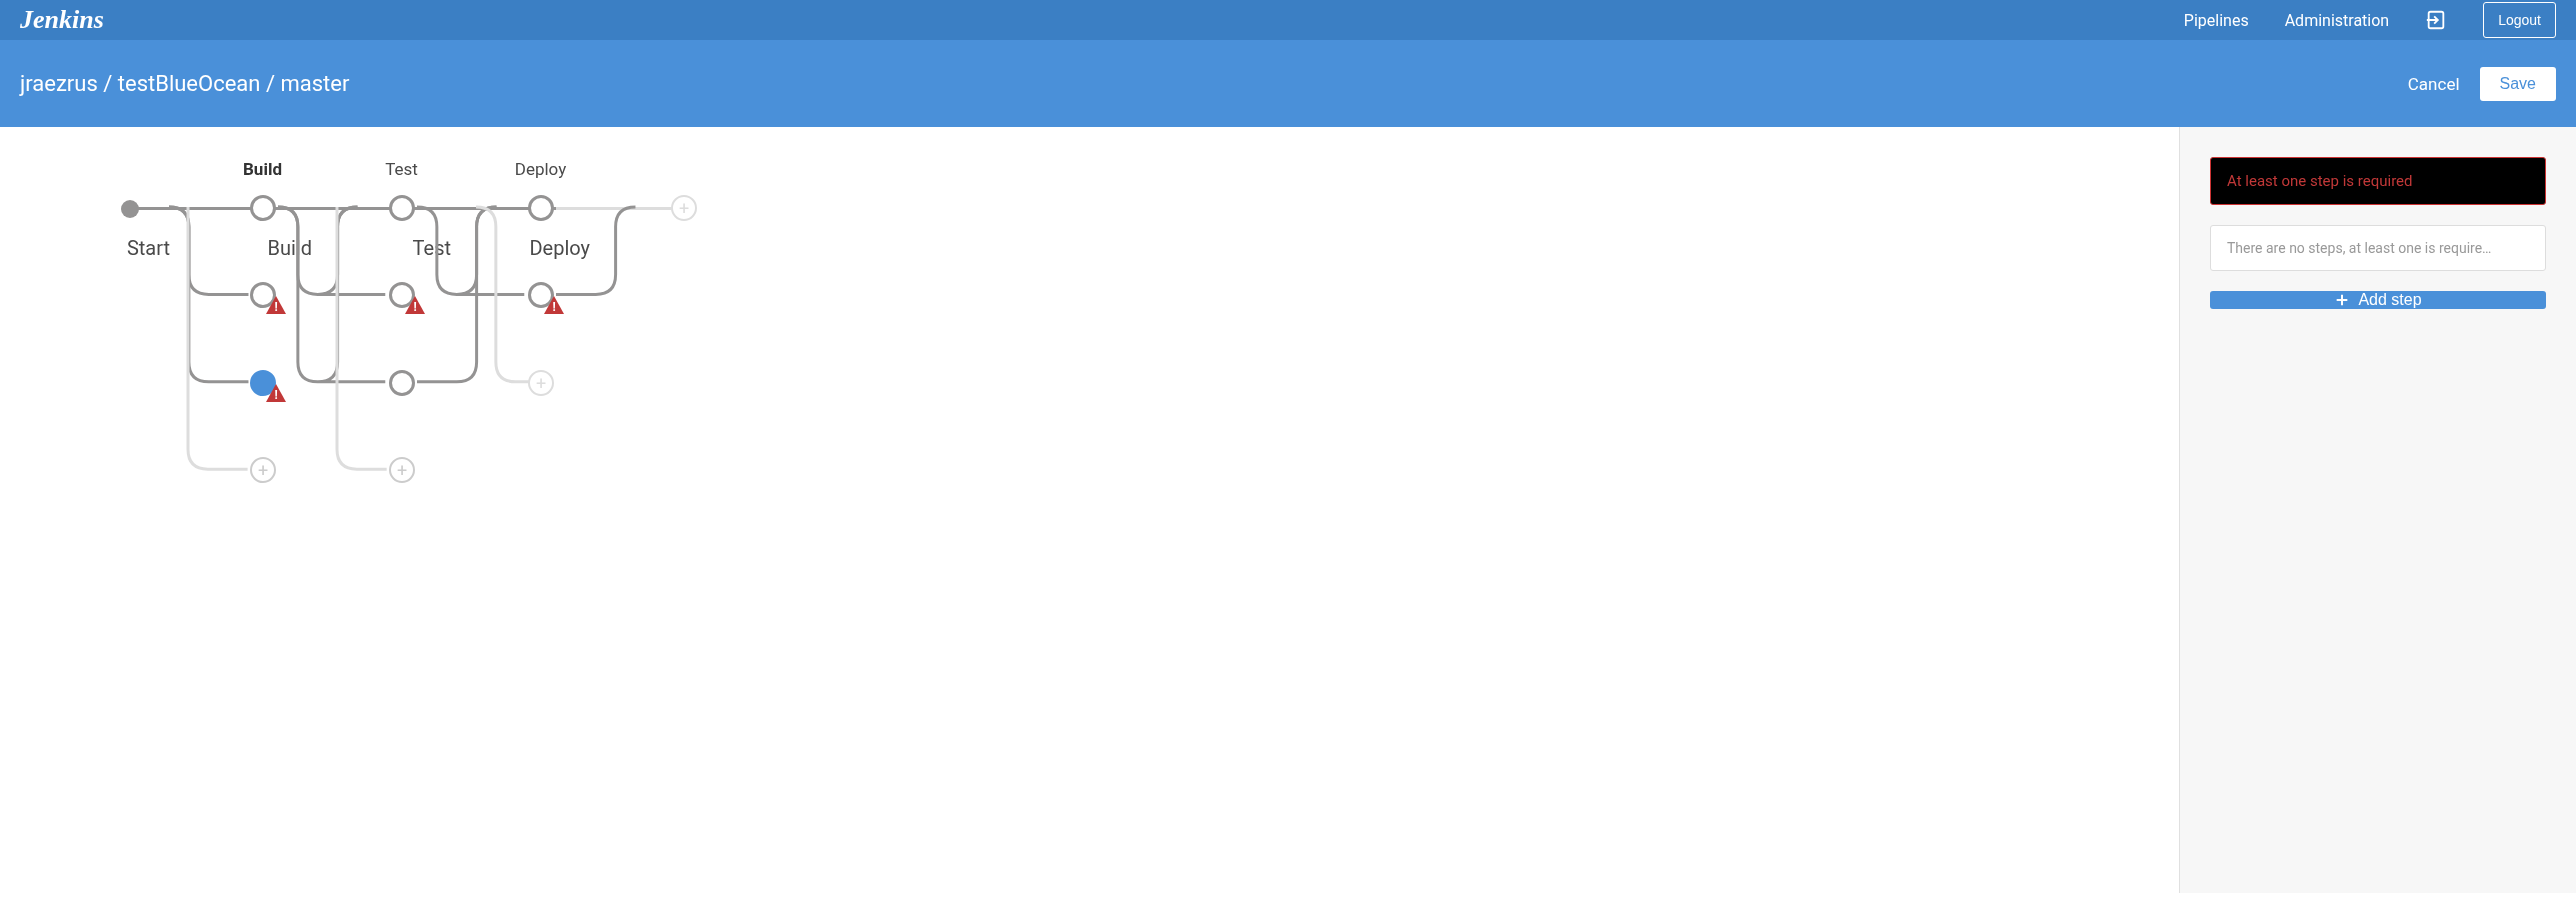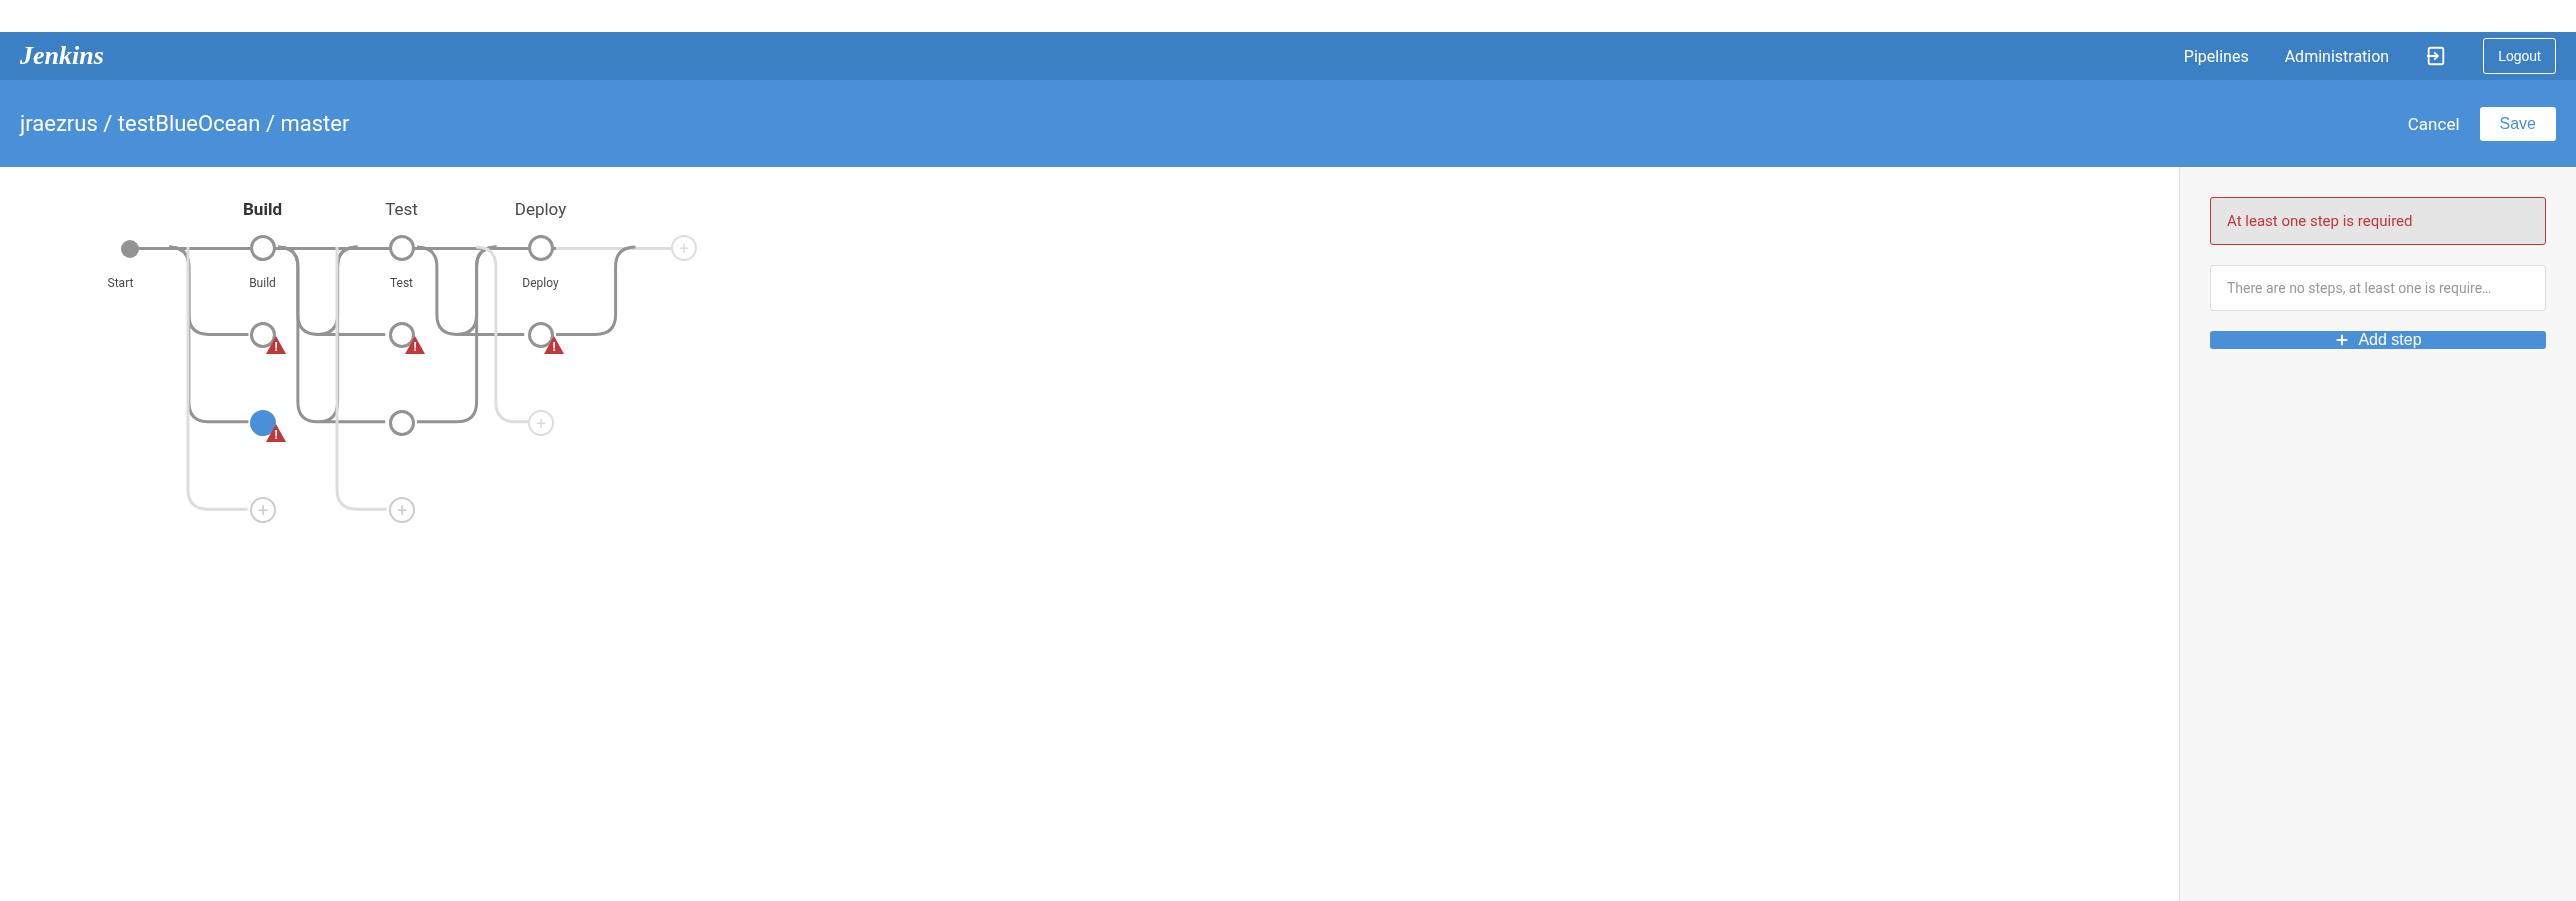--- a/index.html
+++ b/index.html
@@ -3,26 +3,25 @@
   <meta charset="utf-8">
   <style>
     * { margin: 0; padding: 0; box-sizing: border-box; }
     body {
       font-family: -apple-system, BlinkMacSystemFont, "Segoe UI", Roboto, Helvetica, Arial, sans-serif;
       background: #fff;
       color: #4a4a4a;
     }
     .top-header {
       background: #3b7fc4;
-      height: 48px;
+      height: 40px;
       display: flex;
       align-items: center;
       padding: 0 20px;
       color: #fff;
-      margin-top: 32px;
     }
     .logo {
       font-family: Georgia, serif;
       font-size: 26px;
       font-weight: bold;
       font-style: italic;
       color: #fff;
     }
     .nav-spacer { flex: 1; }
     .nav-link {
@@ -117,21 +116,21 @@
     .stage-name-input::placeholder { color: #777; }
     .more-dots {
       color: #4a90d9;
       font-size: 22px;
       cursor: pointer;
       letter-spacing: 2px;
       font-weight: bold;
     }
     .error-box {
       border: 1px solid #cc3333;
-      background: #e5e5e5;
+      background: #000000;
       color: #c13838;
       padding: 14px 16px;
       border-radius: 3px;
       font-size: 15px;
       margin-bottom: 20px;
     }
     .steps-box {
       border: 1px solid #ddd;
       background: #fff;
       padding: 14px 16px;
@@ -167,23 +166,23 @@
       position: absolute;
       top: -12px;
       font-size: 17px;
       color: #4a4a4a;
       text-align: center;
       width: 99px;
     }
     .stage-header-label.bold { font-weight: 700; color: #333; }
     .node-label {
       position: absolute;
-      font-size: 12px;
+      font-size: 20px;
       color: #4a4a4a;
-      text-align: center;
+      text-align: right;
       width: 99px;
     }
     .node {
       position: absolute;
       width: 26px;
       height: 26px;
       border-radius: 50%;
       background: #fff;
       border: 3px solid #949393;
     }

